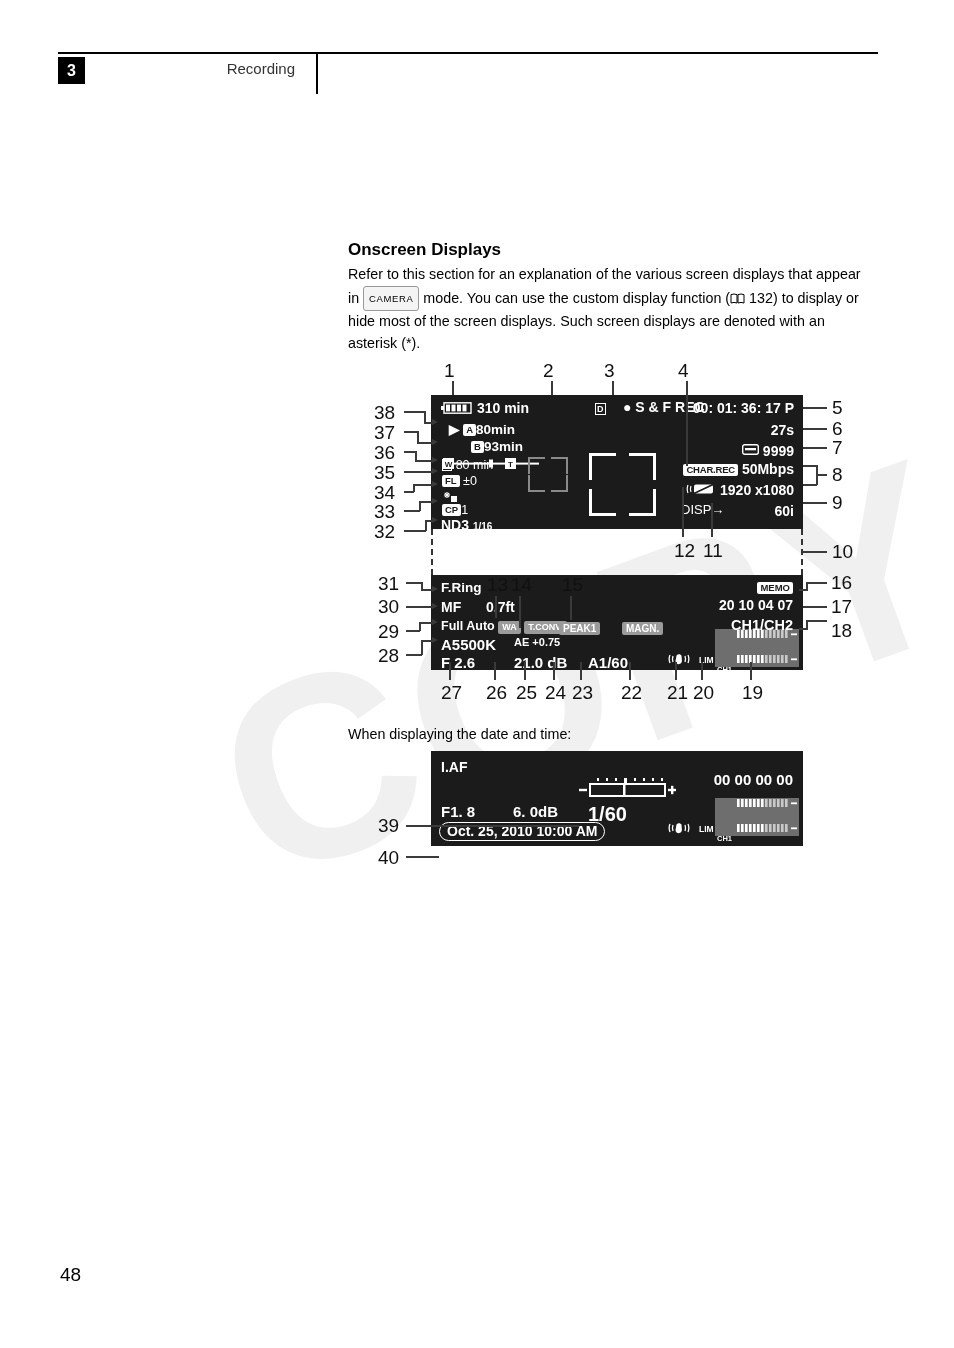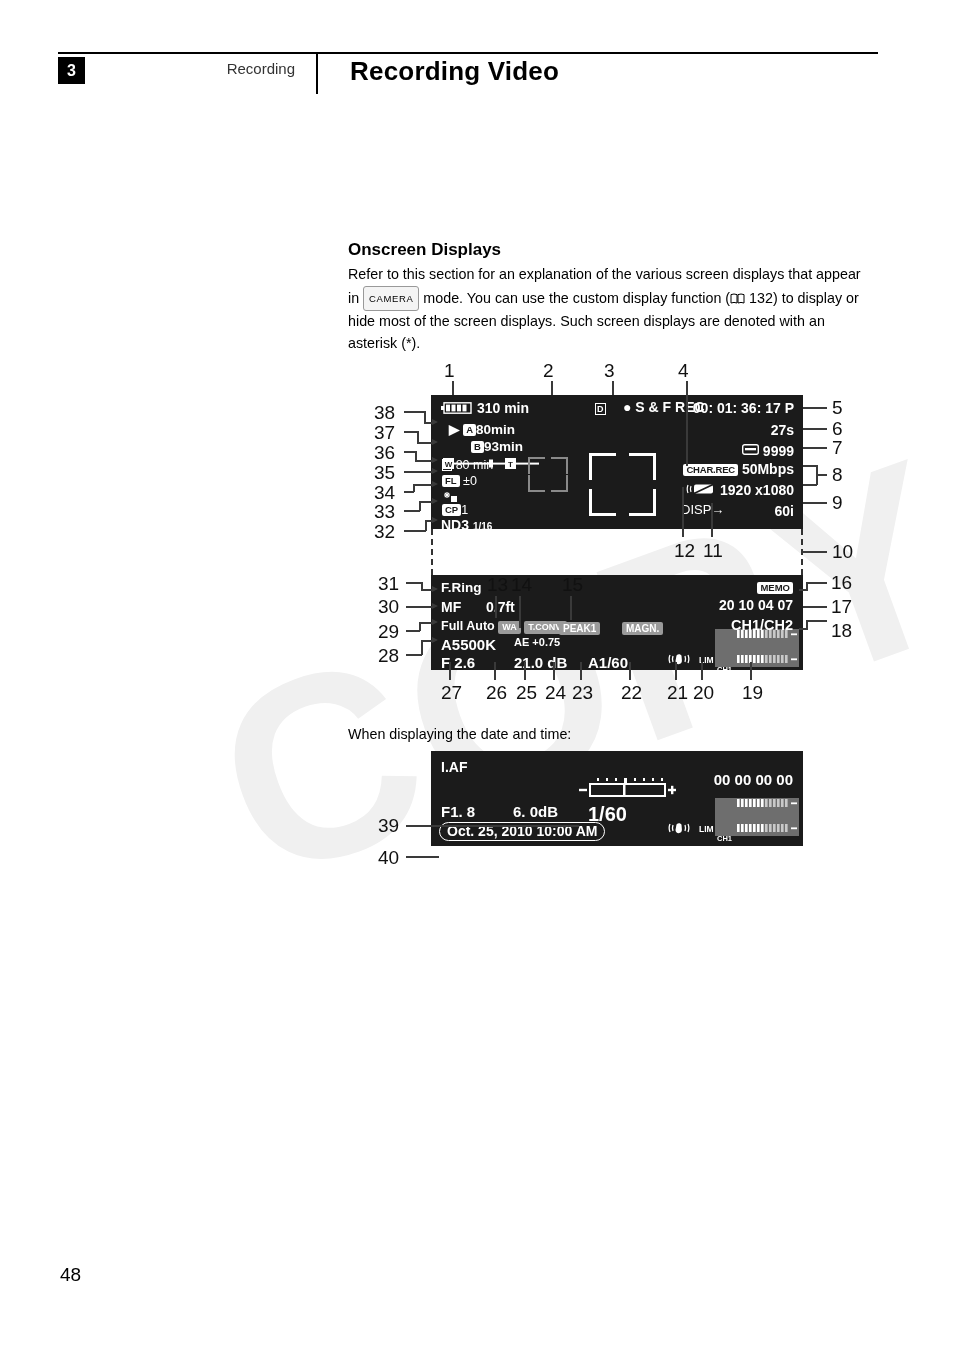--- a/index.html
+++ b/index.html
@@ -104,21 +104,20 @@
 </head>
 <body>
 
 <div id="watermark">COPY</div>
 
 <div id="header">
   <div id="header-rule"></div>
   <div id="header-vrule"></div>
   <div id="chapter-box">3</div>
   <div id="chapter-name">Recording</div>
-  <div id="page-title">Recording Video</div>
 </div>
 
 <div id="section-title">Onscreen Displays</div>
 <div id="intro">
   <span>Refer to this section for an explanation of the various screen displays that appear in </span><span class="kbd">CAMERA</span><span> mode. You can use the custom display function (</span><span class="bookicon"><svg width="15" height="11" viewBox="0 0 15 11">
         <path d="M1 1.6 Q4 0.4 7 1.6 L7 10 Q4 8.8 1 10 Z" fill="none" stroke="#000" stroke-width="1"></path>
         <path d="M14 1.6 Q11 0.4 8 1.6 L8 10 Q11 8.8 14 10 Z" fill="none" stroke="#000" stroke-width="1"></path>
       </svg></span> <span>132</span><span>) to display or hide most of the screen displays. Such screen displays are denoted with an asterisk (*).</span>
 </div>
 <div id="when-text">When displaying the date and time:</div>

